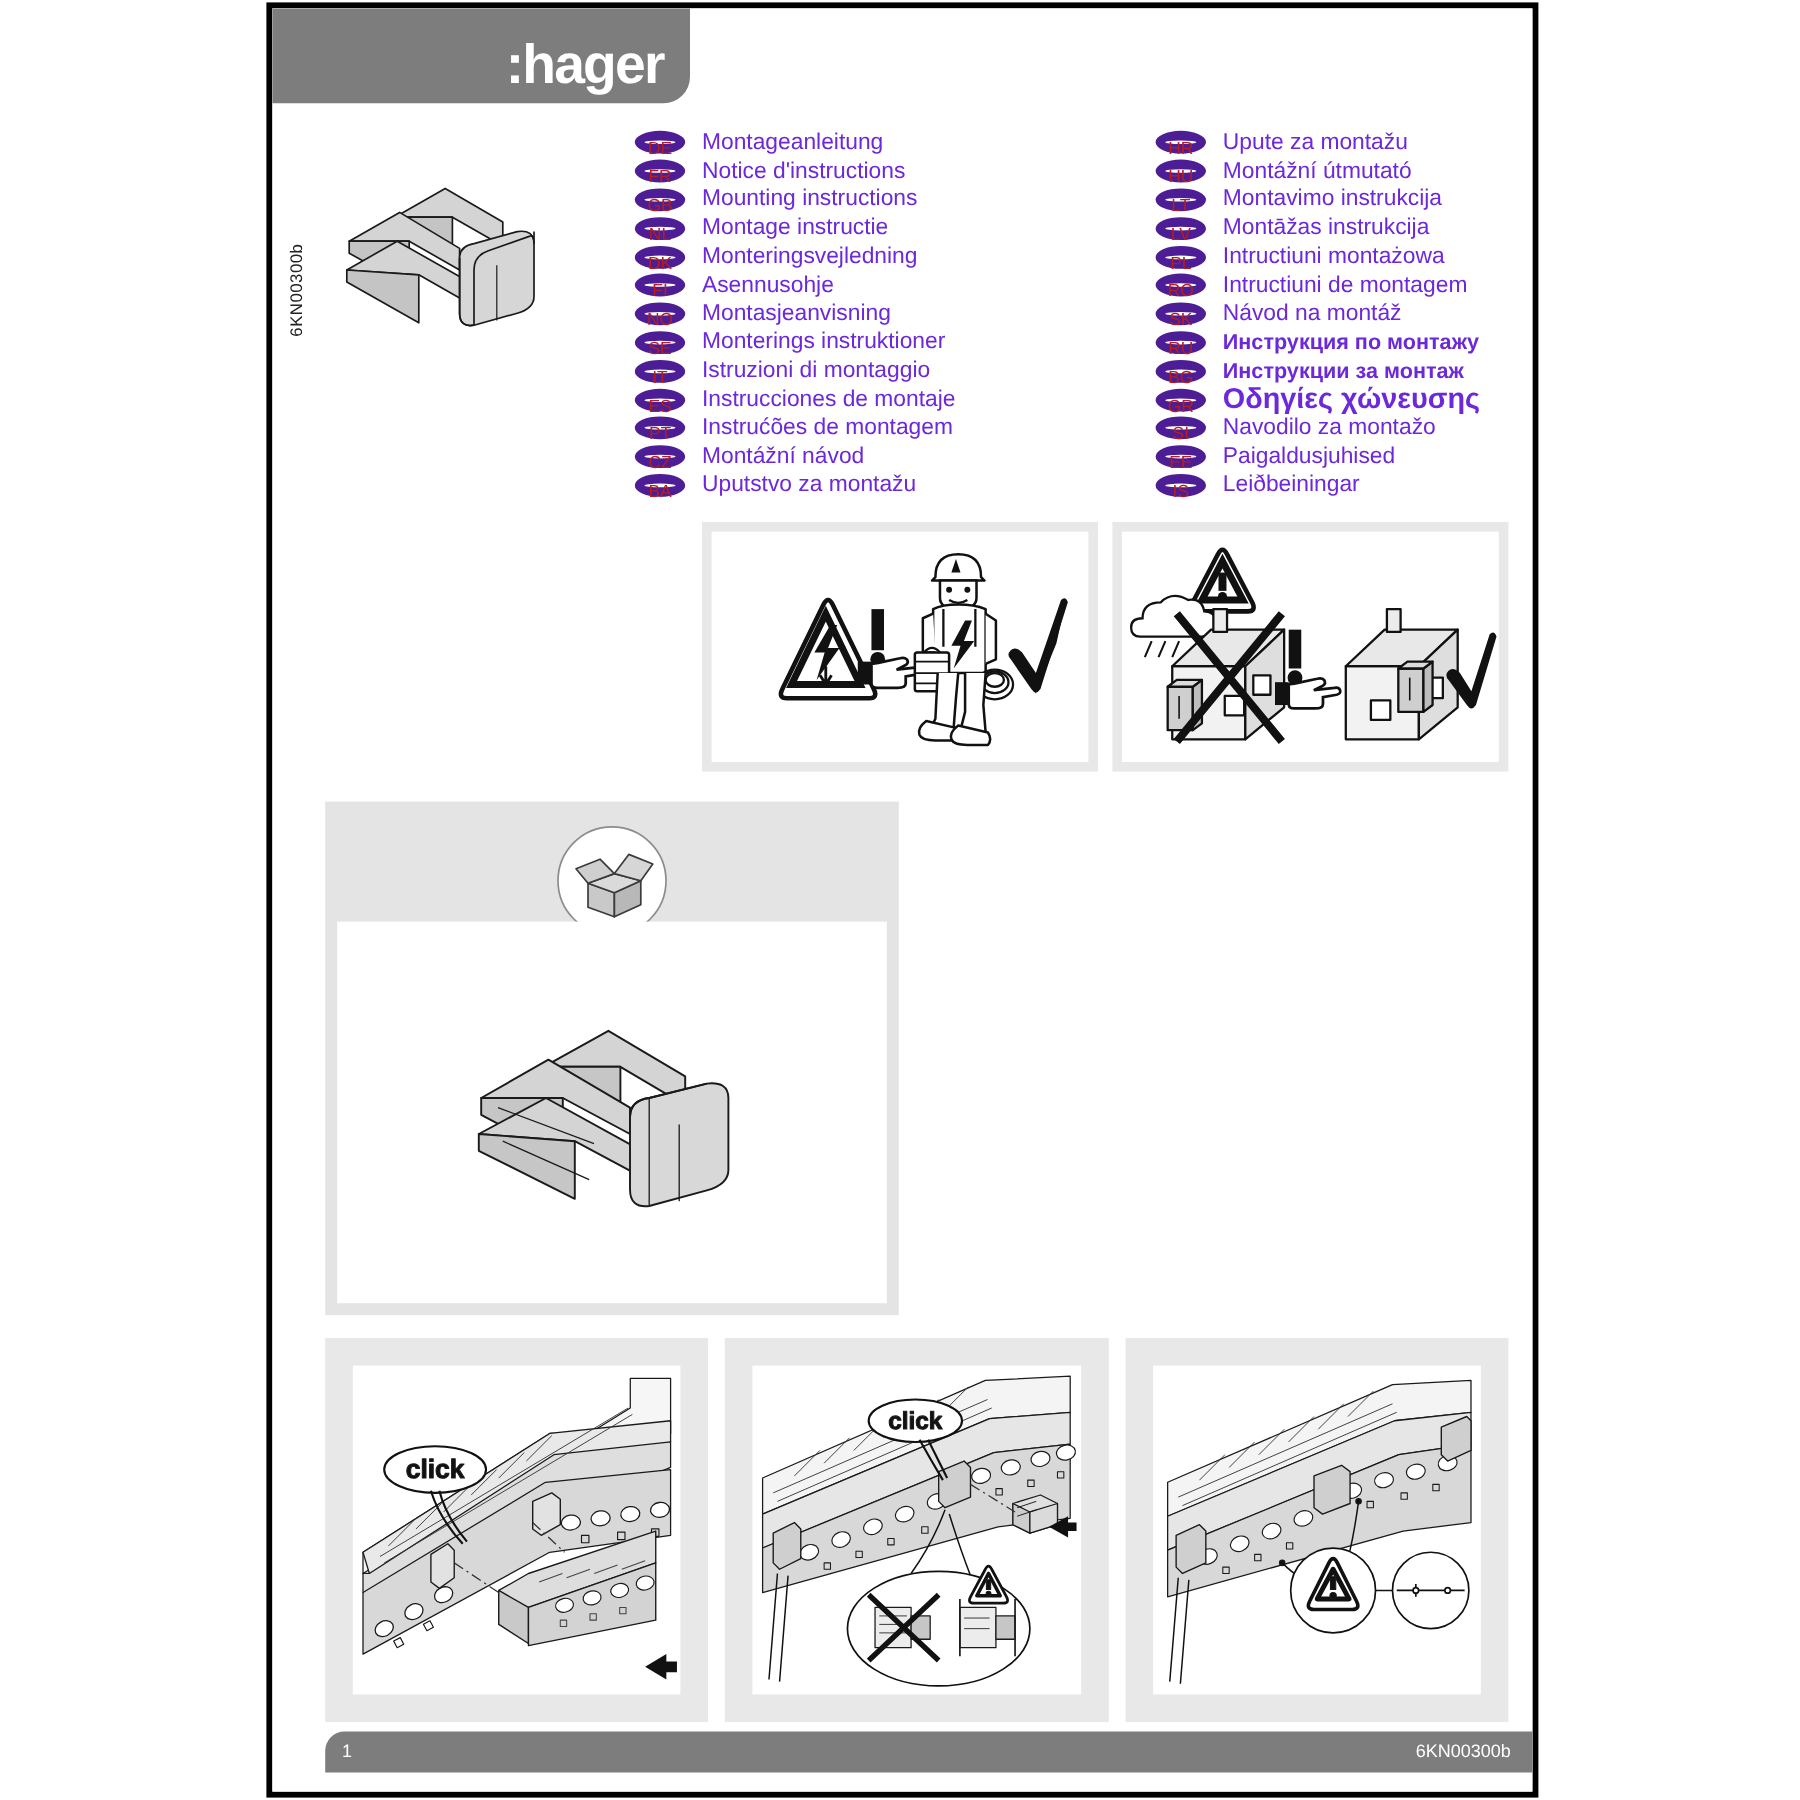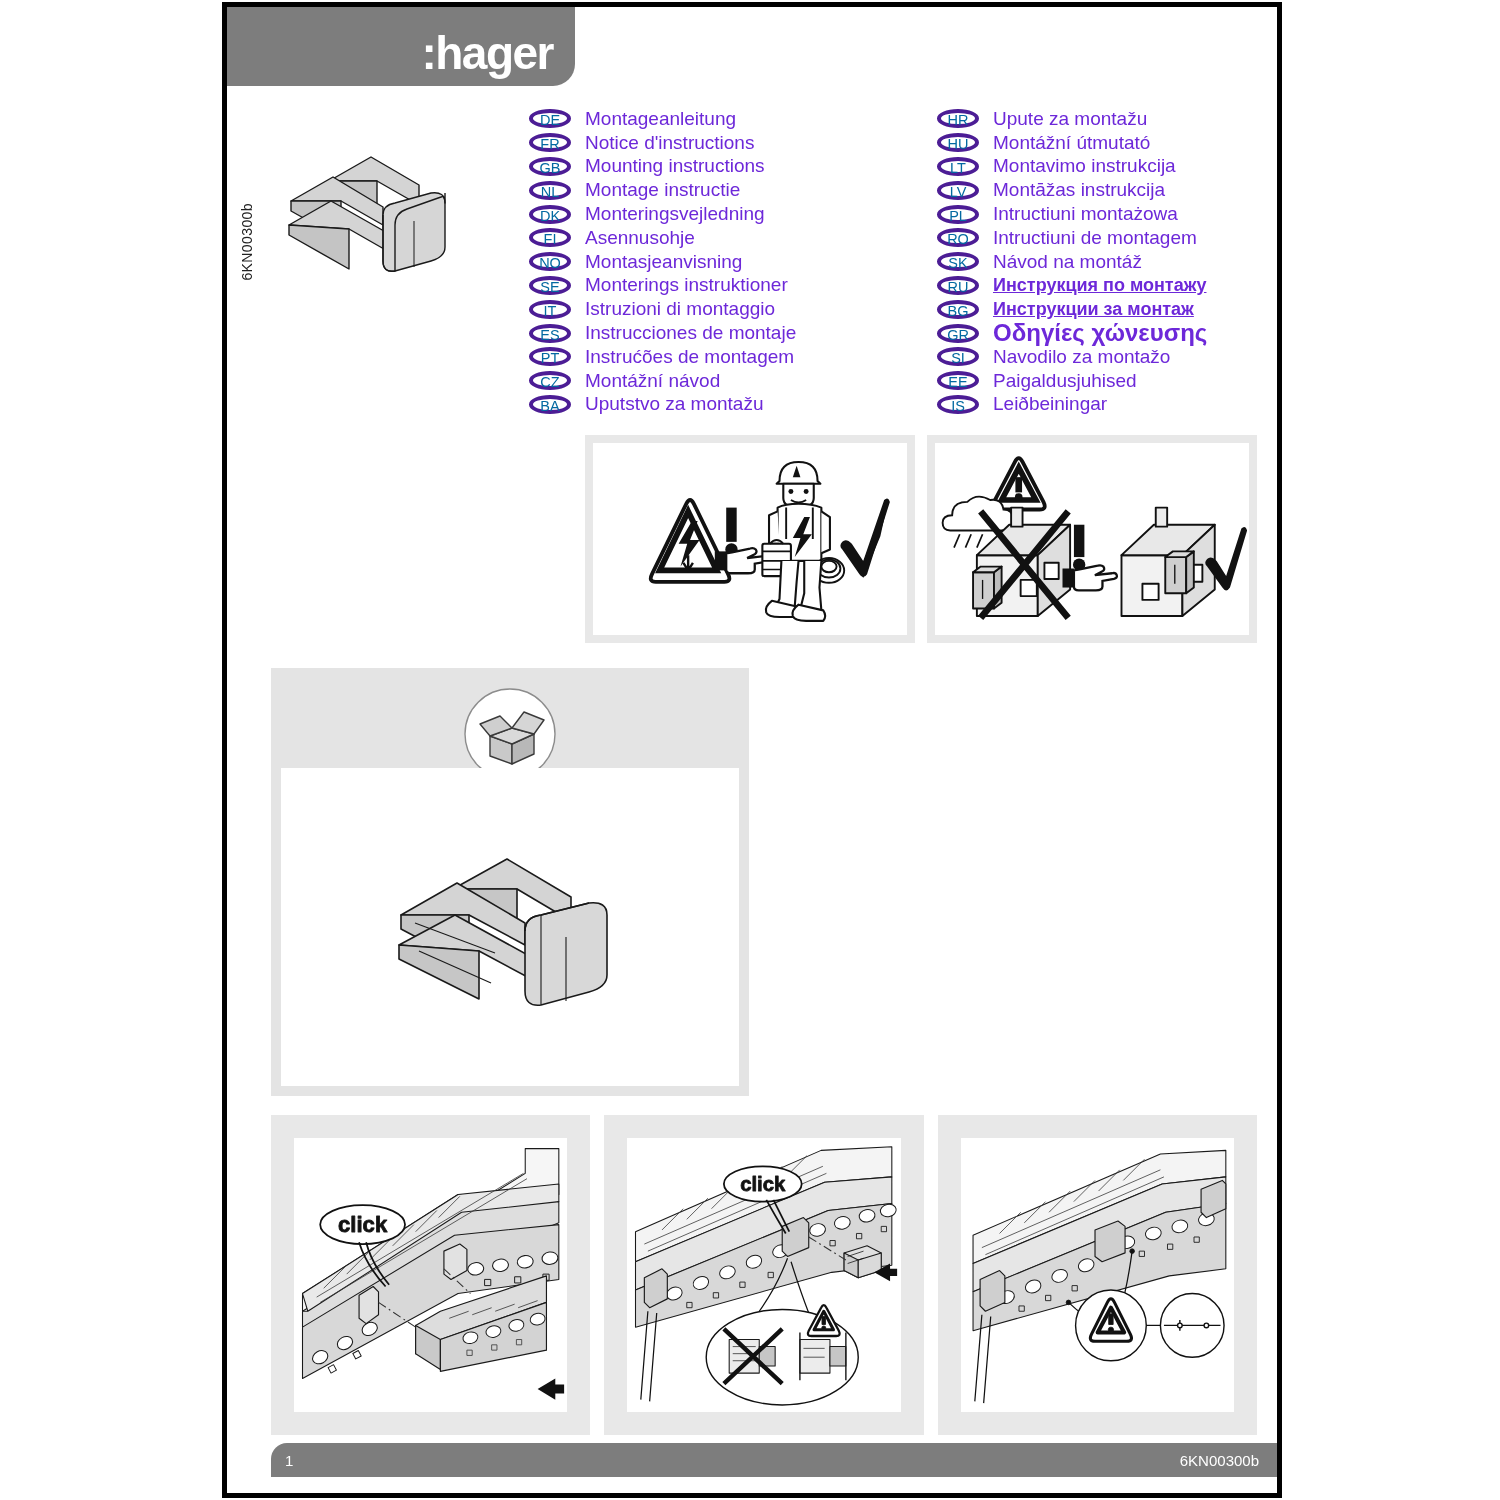--- a/index.html
+++ b/index.html
@@ -60,46 +60,46 @@
     left: 44px; top: 122px;
     width: 200px; height: 165px;
   }
 
   
   .lang-col {
     position: absolute;
     font-size: 0;
   }
   .lang-col.left  { left: 302px; top: 100px; width: 360px; }
-  .lang-col.right { left: 710px; top: 100px; width: 340px; }
+  .lang-col.right { left: 736px; top: 100px; width: 340px; }
 
   .lang-row {
     display: flex;
     align-items: center;
     height: 23.8px;
   }
   .lang-code {
     flex: 0 0 auto;
     width: 42px; height: 19px;
-    border: 4px solid #4c1d95;
+    border: 8px solid #4c1d95;
     border-radius: 50%;
     font-size: 14.5px;
     line-height: 15px;
     text-align: center;
-    color: #0369a1;
+    color: #b91c1c;
     font-weight: 500;
     margin-right: 14px;
   }
   .lang-name {
     font-size: 19px;
     color: #6d28d9;
     white-space: nowrap;
     line-height: 20px;
   }
-  .lang-name.bold { font-weight: bold; font-size: 18px; text-decoration: underline; }
+  .lang-name.bold { font-weight: bold; font-size: 18px; }
   .lang-name.greek { font-weight: bold; font-size: 24px; }
 
   
   .safety-row {
     position: absolute;
     left: 358px; top: 428px;
     width: 672px; height: 208px;
     display: flex;
     gap: 12px;
   }

